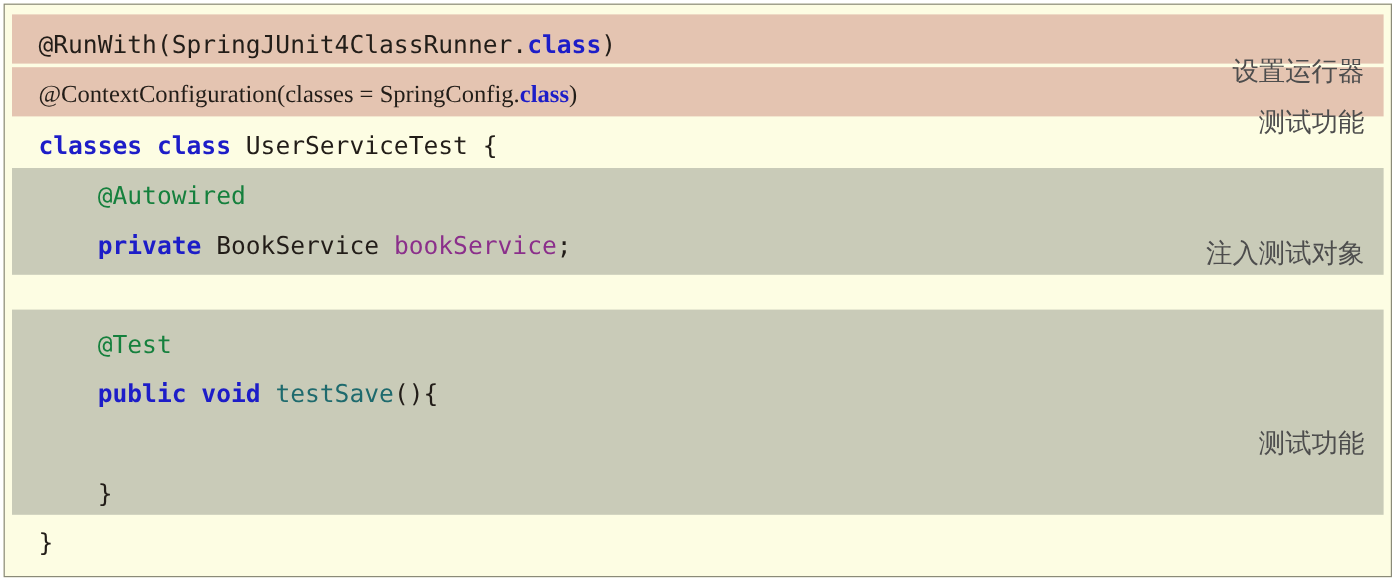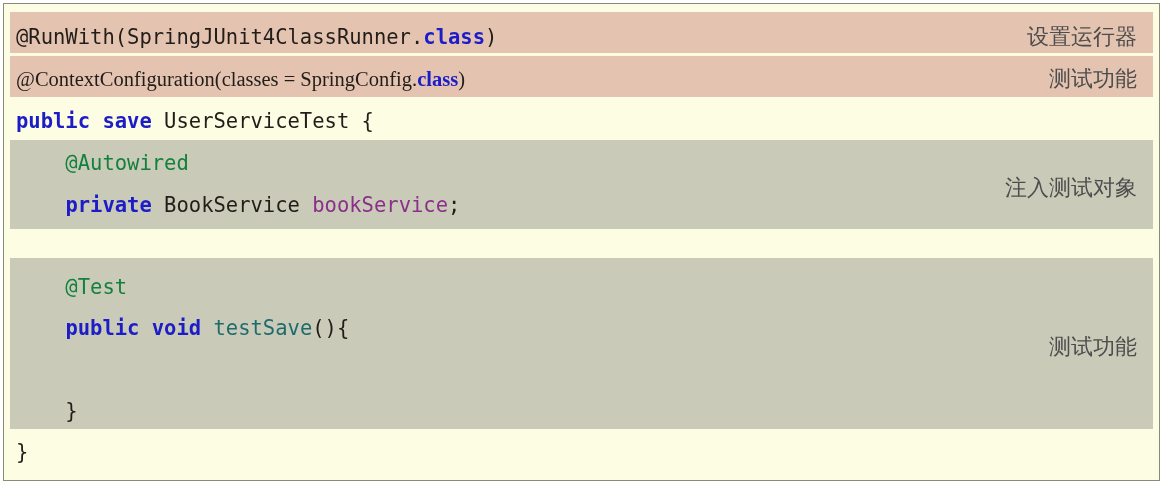--- a/index.html
+++ b/index.html
@@ -39,21 +39,21 @@
   .band-grey { background: #c9cbb8; }
 
   .band-run      { top: 8px;   height: 41px; }
   .band-ctx      { top: 52px;  height: 41px; }
   .band-autowire { top: 136px; height: 89px; }
   .band-test     { top: 254px; height: 171px; }
 
   
   .code-line {
     position: absolute;
-    left: 12px;
+    left: 28px;
     white-space: pre;
     font-family: "DejaVu Sans Mono", monospace;
     font-size: 20.5px;
     line-height: 24px;
     color: #221d18;
     letter-spacing: 0px;
   }
 
   .ln-run      { top: 21px;  }
   .ln-ctx      { top: 63px; font-family: Liberation Serif, serif;  }
@@ -75,41 +75,42 @@
 
   
   .note {
     position: absolute;
     right: 22px;
     font-family: "DejaVu Sans", sans-serif;
     font-size: 22px;
     color: #4d4d4d;
     white-space: nowrap;
     text-align: right;
+    margin-top: 23px;
   }
   .note-run      { top: 18px;  }
   .note-ctx      { top: 60px;  }
   .note-autowire { top: 169px; }
   .note-test     { top: 328px; }
 </style>
 </head>
 <body>
 
 <div class="code-panel">
 
   <div class="band band-pink band-run"></div>
   <div class="band band-pink band-ctx"></div>
   <div class="band band-grey band-autowire"></div>
   <div class="band band-grey band-test"></div>
 
   <div class="code-line ln-run"><span class="tok-plain">@RunWith(SpringJUnit4ClassRunner.</span><span class="tok-keyword">class</span><span class="tok-plain">)</span></div>
 
   <div class="code-line ln-ctx"><span class="tok-plain">@ContextConfiguration(classes = SpringConfig.</span><span class="tok-keyword">class</span><span class="tok-plain">)</span></div>
 
-  <div class="code-line ln-class"><span class="tok-keyword">public save</span><span class="tok-plain"> UserServiceTest {</span></div>
+  <div class="code-line ln-class"><span class="tok-keyword">classes class</span><span class="tok-plain"> UserServiceTest {</span></div>
 
   <div class="code-line ln-autowire"><span class="tok-anno">    @Autowired</span></div>
 
   <div class="code-line ln-private"><span class="tok-plain">    </span><span class="tok-keyword">private</span><span class="tok-plain"> BookService </span><span class="tok-field">bookService</span><span class="tok-plain">;</span></div>
 
   <div class="code-line ln-test"><span class="tok-anno">    @Test</span></div>
 
   <div class="code-line ln-method"><span class="tok-plain">    </span><span class="tok-keyword">public void</span><span class="tok-plain"> </span><span class="tok-method">testSave</span><span class="tok-plain">(){</span></div>
 
 

